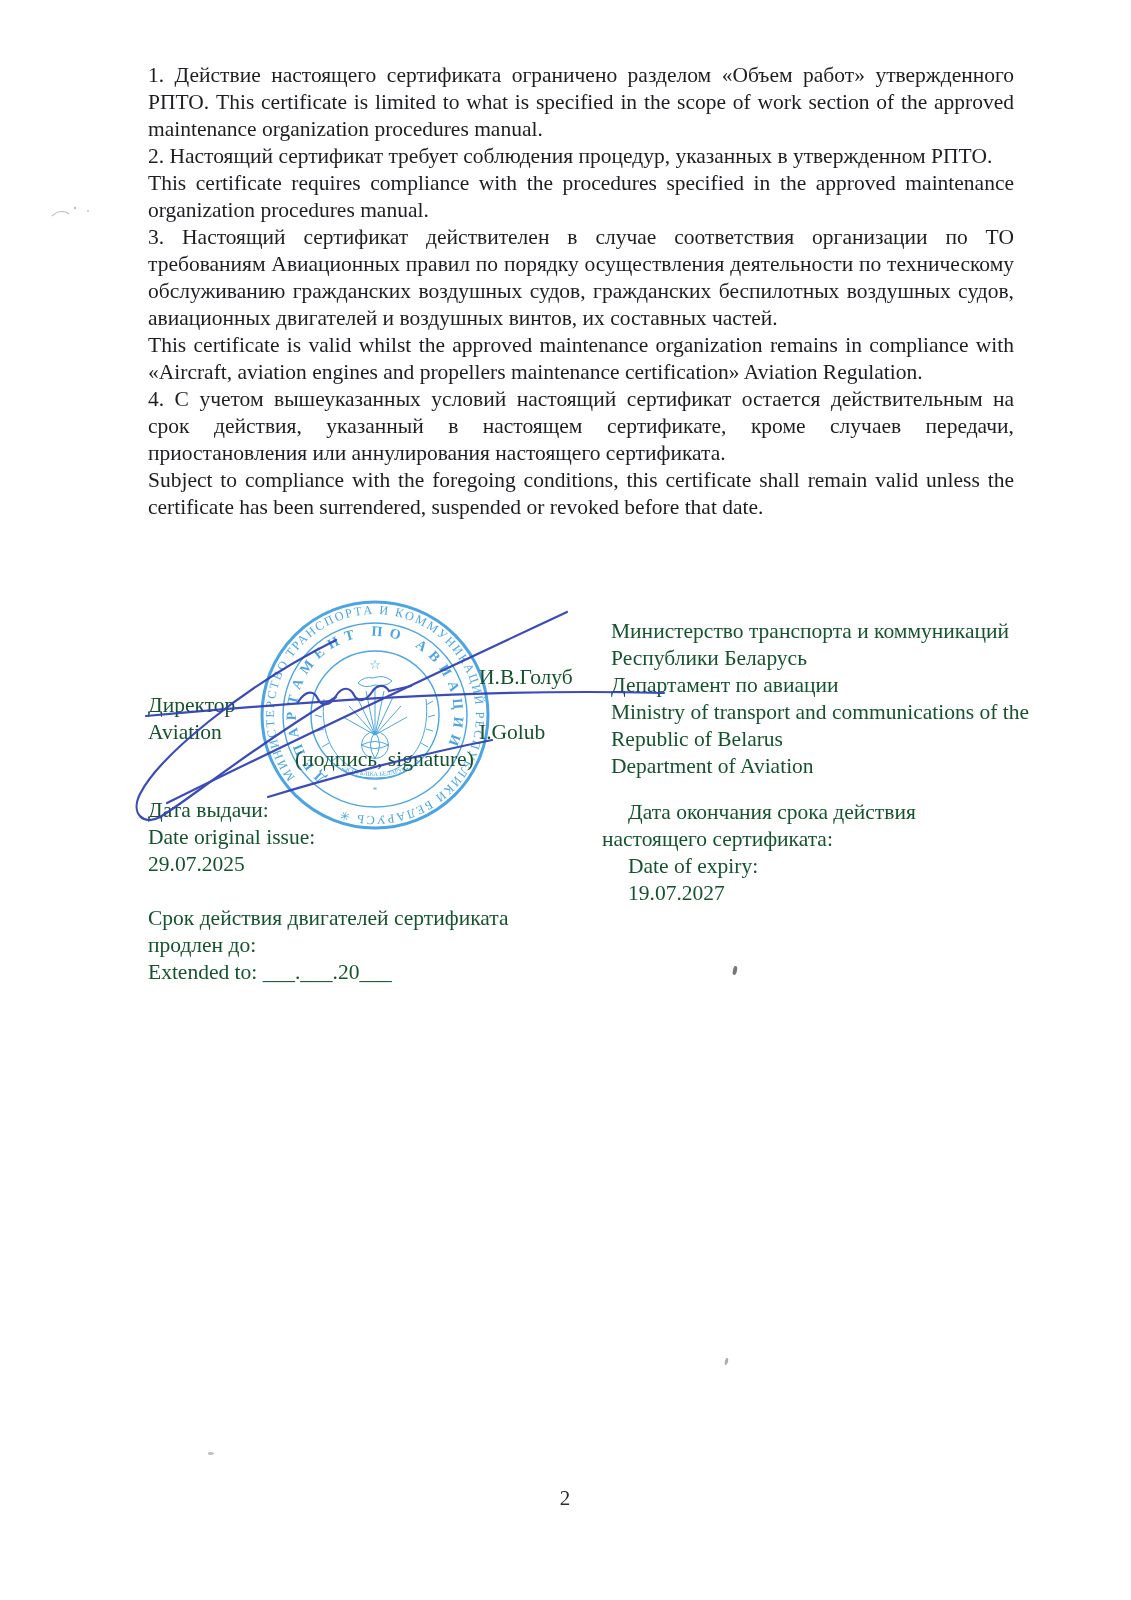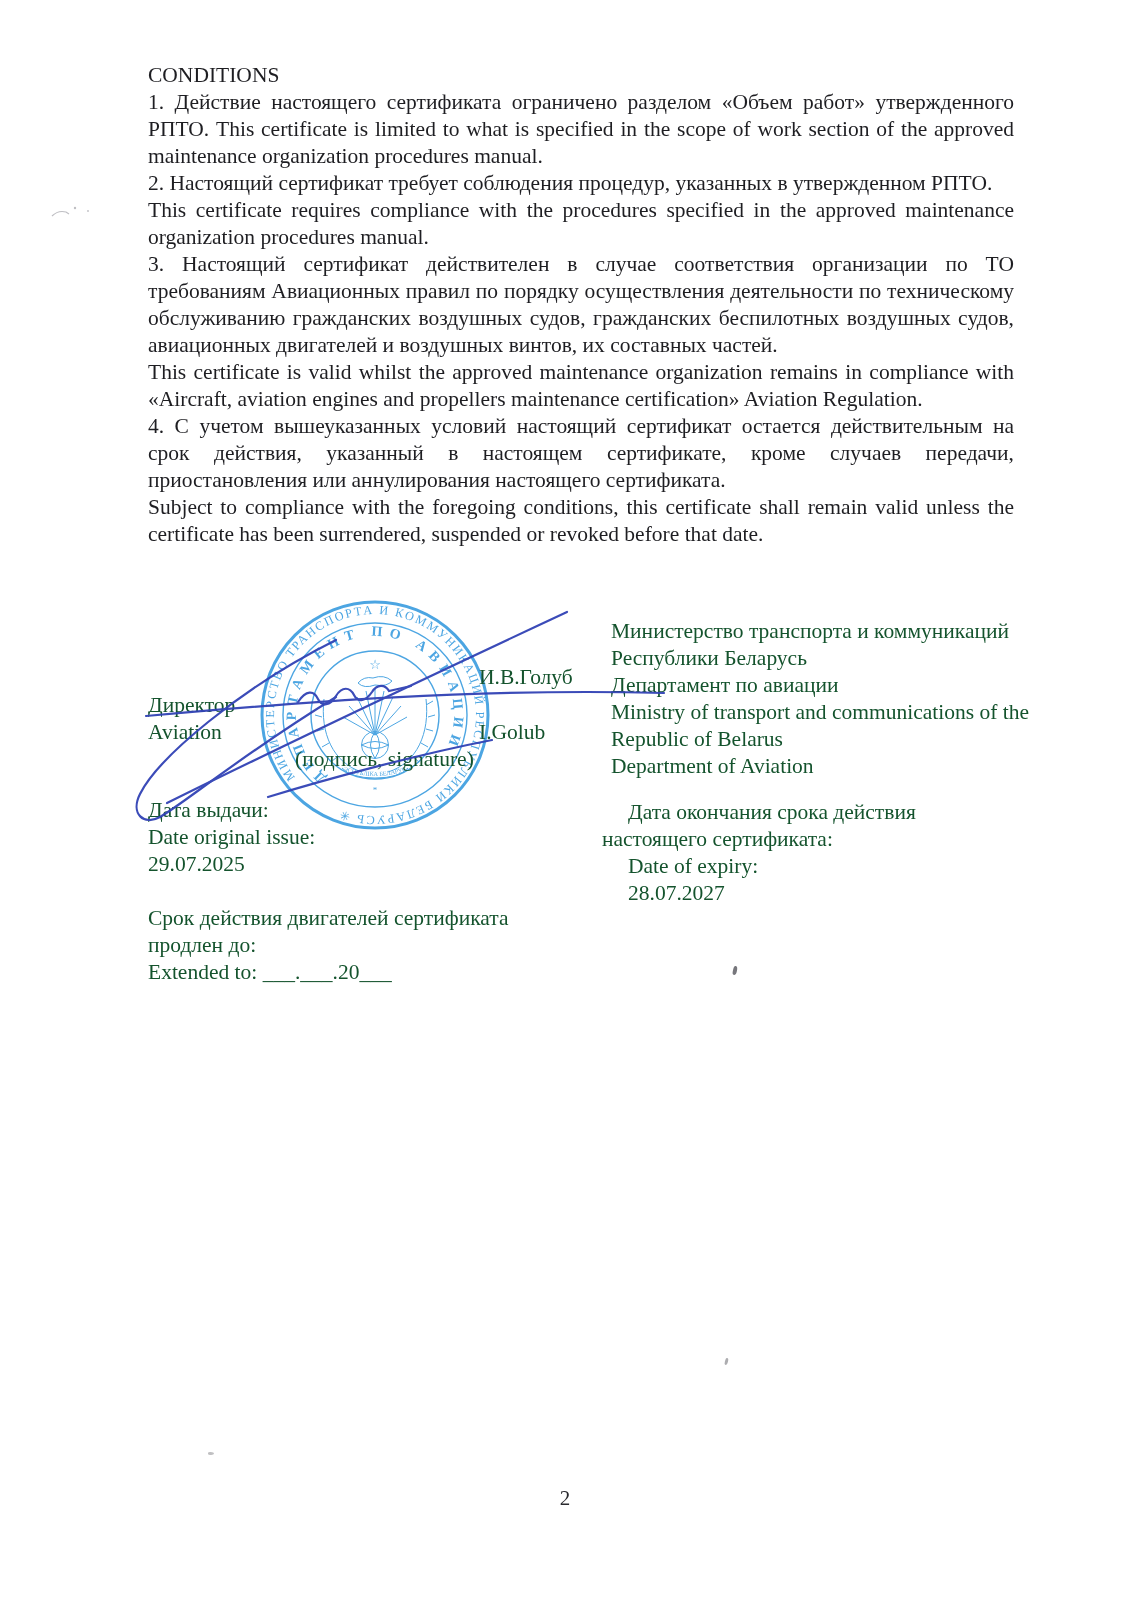--- a/index.html
+++ b/index.html
@@ -26,21 +26,20 @@
   .sig-layer{position:absolute;left:0;top:0;width:1131px;height:1600px;pointer-events:none;}
   .pagenum{position:absolute;left:540px;top:1486px;width:50px;text-align:center;font-size:21px;color:#2a2a2e;}
   .speck{position:absolute;background:#4a4a50;border-radius:40% 60% 55% 45%;}
 </style>
 </head>
 <body>
 
 <div class="page">
 
   <div class="textflow">
-    <p class="hdr">CONDITIONS</p>
     <p>1. Действие настоящего сертификата ограничено разделом «Объем работ» утвержденного РПТО. This certificate is limited to what is specified in the scope of work section of the approved maintenance organization procedures manual.</p>
     <p>2. Настоящий сертификат требует соблюдения процедур, указанных в утвержденном РПТО.</p>
     <p>This certificate requires compliance with the procedures specified in the approved maintenance organization procedures manual.</p>
     <p>3. Настоящий сертификат действителен в случае соответствия организации по ТО требованиям Авиационных правил по порядку осуществления деятельности по техническому обслуживанию гражданских воздушных судов, гражданских беспилотных воздушных судов, авиационных двигателей и воздушных винтов, их составных частей.</p>
     <p>This certificate is valid whilst the approved maintenance organization remains in compliance with «Aircraft, aviation engines and propellers maintenance certification» Aviation Regulation.</p>
     <p>4. С учетом вышеуказанных условий настоящий сертификат остается действительным на срок действия, указанный в настоящем сертификате, кроме случаев передачи, приостановления или аннулирования настоящего сертификата.</p>
     <p>Subject to compliance with the foregoing conditions, this certificate shall remain valid unless the certificate has been surrendered, suspended or revoked before that date.</p>
   </div>
 
   <div class="stamp-wrap">
@@ -106,21 +105,21 @@
   <div>
     <span class="absline" style="left:148px;top:797px;">Дата выдачи:</span>
     <span class="absline" style="left:148px;top:824px;">Date original issue:</span>
     <span class="absline" style="left:148px;top:851px;">29.07.2025</span>
   </div>
 
   <div>
     <span class="absline" style="left:628px;top:799px;">Дата окончания срока действия</span>
     <span class="absline" style="left:602px;top:826px;">настоящего сертификата:</span>
     <span class="absline" style="left:628px;top:853px;">Date of expiry:</span>
-    <span class="absline" style="left:628px;top:880px;">28.07.2027</span>
+    <span class="absline" style="left:628px;top:880px;">19.07.2027</span>
   </div>
 
   <div>
     <span class="absline" style="left:148px;top:905px;">Срок действия двигателей сертификата</span>
     <span class="absline" style="left:148px;top:932px;">продлен до:</span>
     <span class="absline" style="left:148px;top:959px;">Extended to: ___.___.20___</span>
   </div>
 
   <svg class="sig-layer" viewBox="0 0 1131 1600">
     <g stroke="#3142b5" stroke-width="2.2" fill="none" stroke-linecap="round" opacity="0.95">

